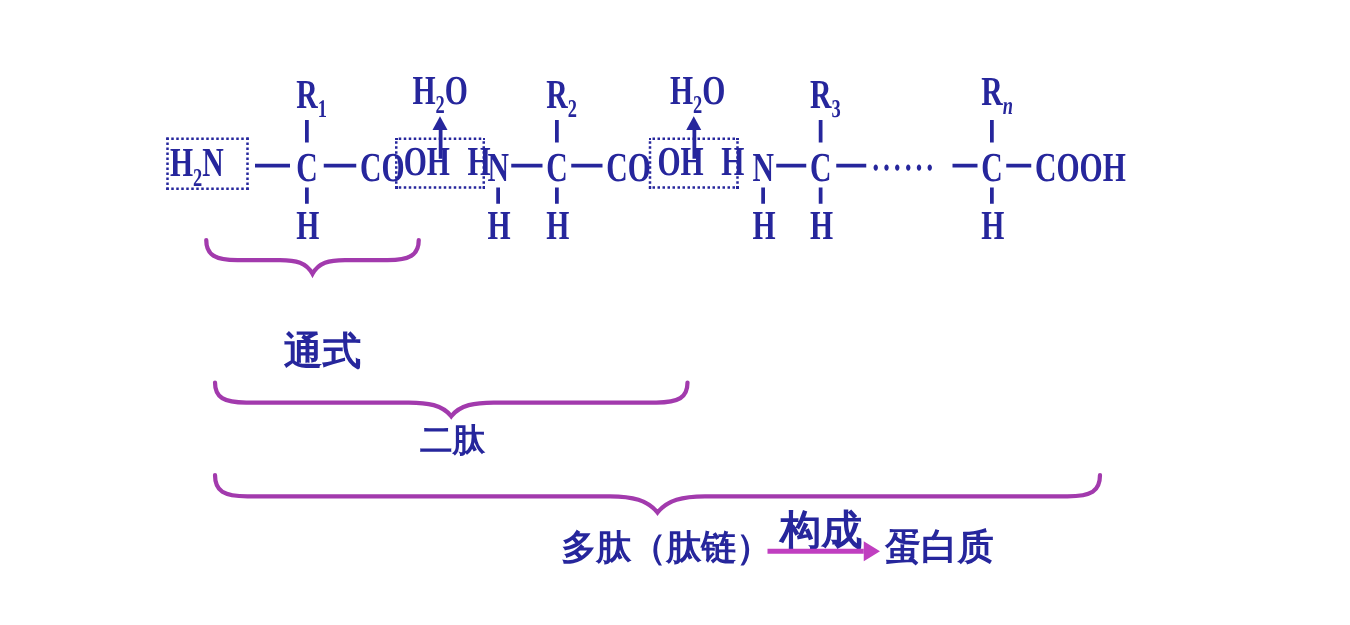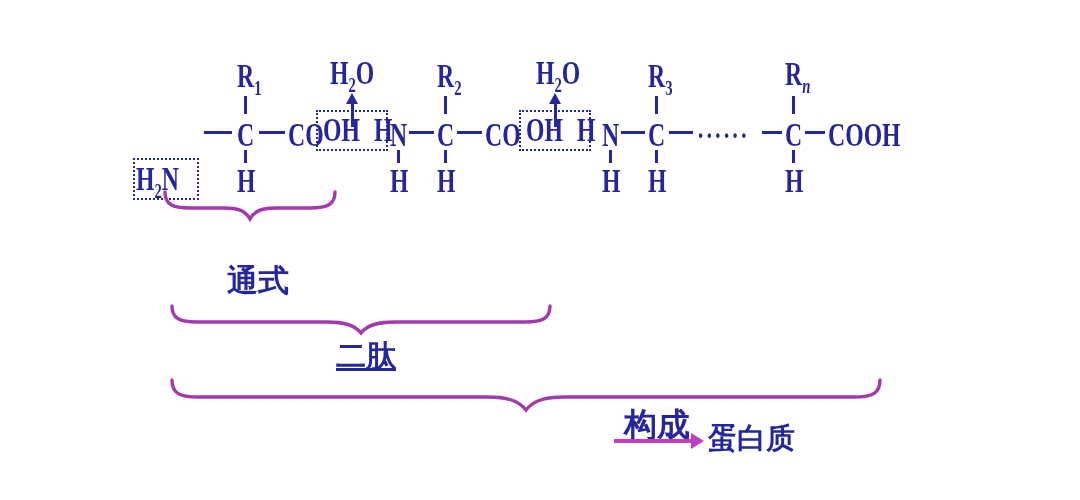--- a/index.html
+++ b/index.html
@@ -37,21 +37,21 @@
   .flow-arrow{position:absolute;display:flex;align-items:center;height:18px;}
   .fa-shaft{flex:1;height:4px;background:#c03fc0;}
   .fa-head{width:0;height:0;border-top:8px solid transparent;border-bottom:8px solid transparent;border-left:13px solid #c03fc0;}
   .brace path{fill:none;stroke:#a23aad;stroke-width:3.4;stroke-linecap:round;}
 </style>
 </head>
 <body>
 
 <div id="canvas">
 
-  <div class="dbox boxc" style="left:133px;top:110px;width:66px;height:42px;margin-top:48px;">
+  <div class="dbox boxc" style="left:133px;top:110px;width:66px;height:42px;">
     <span class="tok"><span>H</span><sub>2</sub><span>N</span></span>
   </div>
   <div class="bondh" style="left:204px;top:131px;width:28px;"></div>
 
   <span class="tok" style="left:237px;top:119px;">C</span>
   <span class="tok" style="left:237px;top:60px;"><span>R</span><sub>1</sub></span>
   <div class="bondv" style="left:244px;top:96px;height:18px;"></div>
   <div class="bondv" style="left:244px;top:150px;height:13px;"></div>
   <span class="tok" style="left:237px;top:165px;">H</span>
 
@@ -120,21 +120,22 @@
     <path d="M2,3 C2,15 9,19 27,19 L61,19 C74,19 82,21 87,30 C92,21 100,19 113,19 L147,19 C165,19 172,15 172,3"></path>
   </svg>
   <svg class="abs brace" style="left:170px;top:303px;" width="382" height="34" viewBox="0 0 382 34">
     <path d="M2,3 C2,15 9,19 27,19 L157,19 C172,19 184,21 191,30 C198,21 210,19 225,19 L355,19 C373,19 380,15 380,3"></path>
   </svg>
   <svg class="abs brace" style="left:170px;top:377px;" width="712" height="38" viewBox="0 0 712 38">
     <path d="M2,3 C2,16 9,20 28,20 L318,20 C336,20 348,23 356,33 C364,23 376,20 394,20 L684,20 C703,20 710,16 710,3"></path>
   </svg>
 
   <div class="cjk" style="left:227px;top:264px;font-size:31px;">通式</div>
-  <div class="cjk" style="left:336px;top:339px;font-size:30px;text-decoration:underline;">二肽</div>
+  <div class="cjk" style="left:336px;top:339px;font-size:26px;">二肽</div>
+  <div class="cjk" style="left:449px;top:424px;font-size:28px;">多肽（肽链）</div>
   <div class="cjk" style="left:624px;top:407px;font-size:33px;">构成</div>
   <div class="flow-arrow" style="left:614px;top:432px;width:90px;">
     <div class="fa-shaft"></div>
     <div class="fa-head"></div>
   </div>
   <div class="cjk" style="left:708px;top:423px;font-size:29px;">蛋白质</div>
 
 </div>
 
 </body></html>

